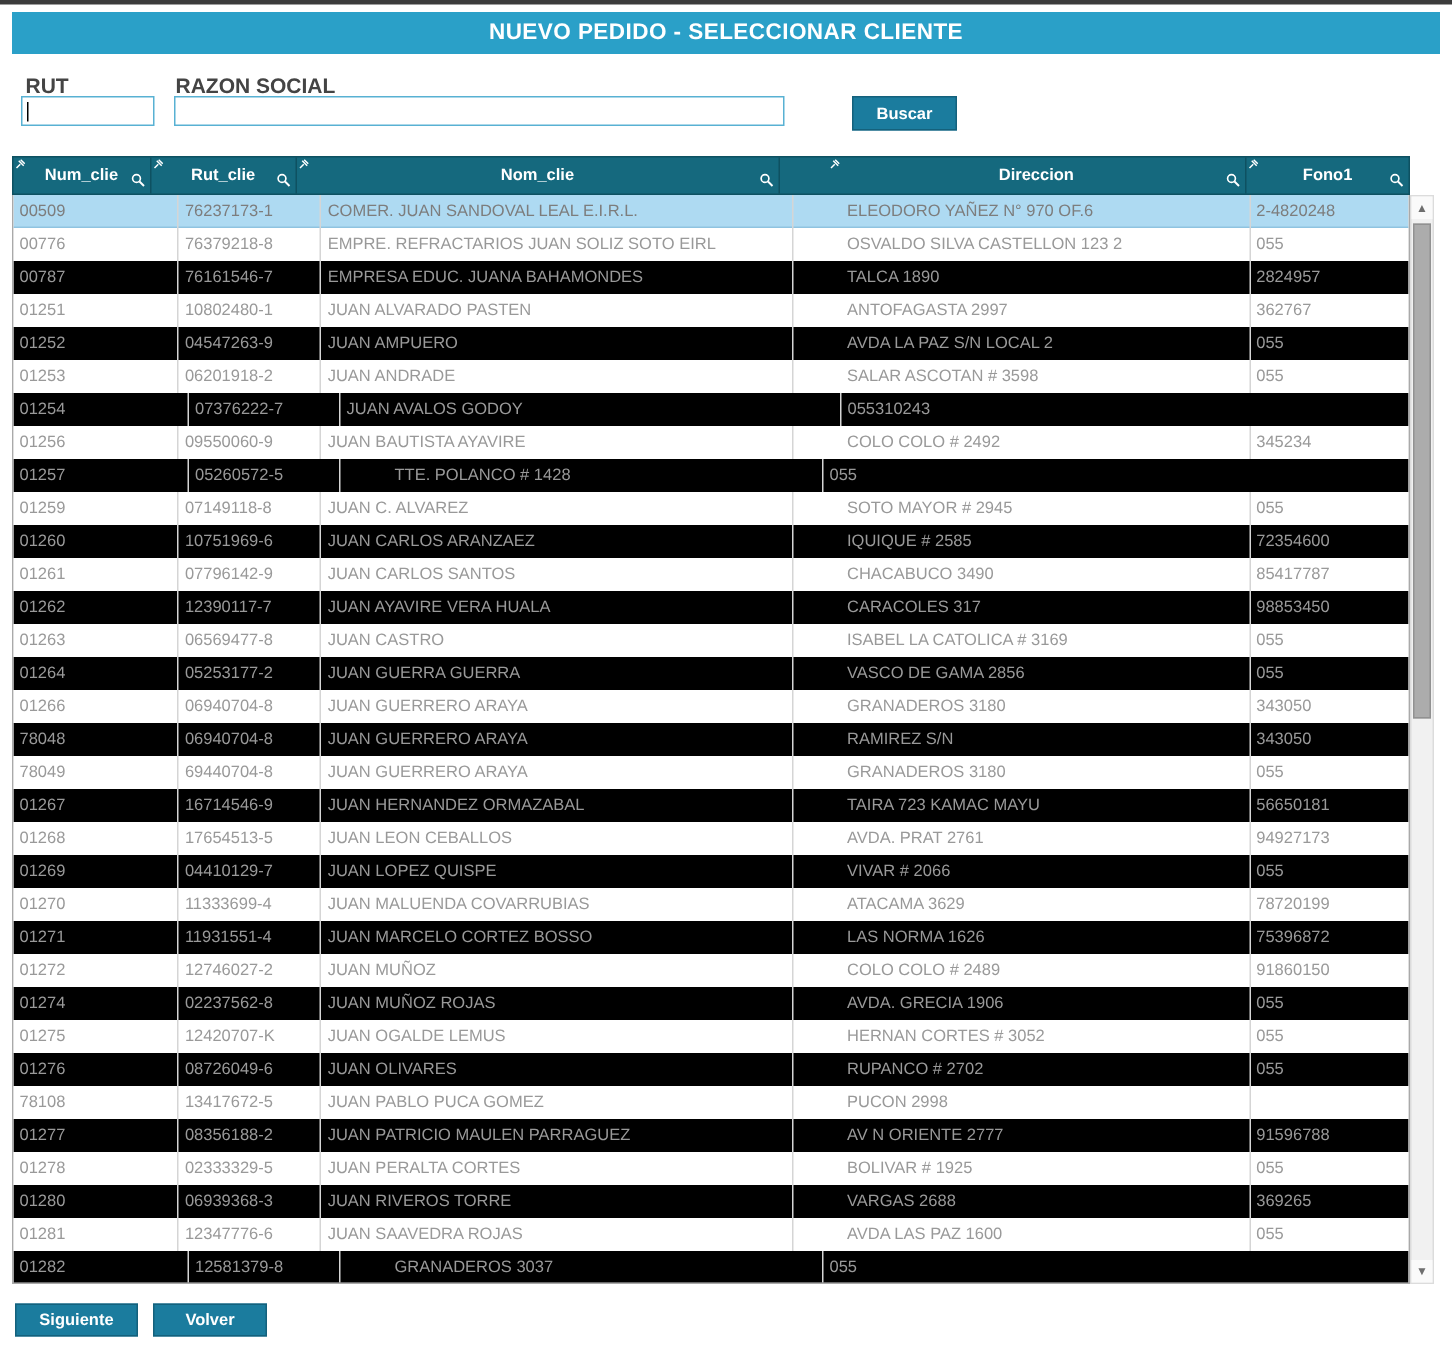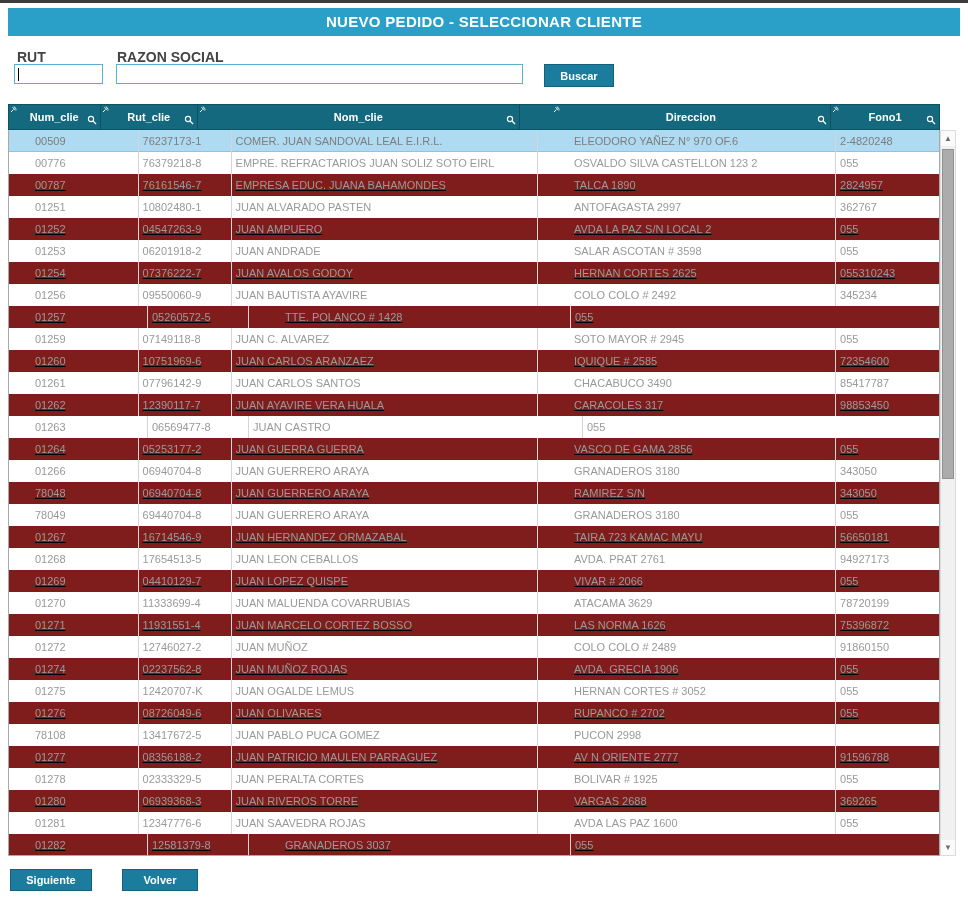--- a/index.html
+++ b/index.html
@@ -12,55 +12,55 @@
   .field-label{position:absolute;top:49px;font-size:14px;font-weight:bold;color:#444;}
   .lbl-rut{left:17px;}
   .lbl-razon{left:117px;}
   .tbox{position:absolute;top:64px;height:20px;border:1px solid #58b1d3;background:#fff;
         font-size:11px;color:#333;padding:0 3px;box-sizing:border-box;outline:none;}
   .in-rut{left:14px;width:89px;}
   .in-razon{left:116px;width:407px;}
   .caret{position:absolute;left:18px;top:68px;width:1px;height:13px;background:#000;}
   .btn{background:#1b7c9e;color:#fff;font-weight:bold;font-size:11px;border:1px solid #14617c;
        text-align:center;cursor:pointer;font-family:"Liberation Sans",sans-serif;}
-  .btn-buscar{position:absolute;left:544px;top:64px;width:70px;height:23px;}
+  .btn-buscar{position:absolute;left:568px;top:64px;width:70px;height:23px;}
   
   .grid{position:absolute;left:8px;top:104px;width:948px;height:752px;}
   .grid-header{position:absolute;left:0;top:0;width:932px;height:26px;background:#15697e;
                border:1px solid #0e5161;box-sizing:border-box;display:flex;}
   .hcell{position:relative;height:24px;color:#fff;font-size:11px;font-weight:bold;
          text-align:center;line-height:24px;border-right:1px solid #0e5161;box-sizing:border-box;
          cursor:pointer;}
   .hcell:last-child{border-right:none;}
   .pin{position:absolute;left:1px;top:1px;}
   .mag{position:absolute;right:3px;bottom:4px;}
   .c0{width:95px;}.c1{width:101px;}.c2{width:334px;}.c3{width:290px;margin-left:32px;}.c4{width:112px;}
   .grid-body{position:absolute;left:0;top:26px;width:932px;height:726px;
              border:1px solid #a9a9a9;border-top:none;box-sizing:border-box;overflow:hidden;
              background:#fff;}
   .grid-row{display:flex;width:930px;height:22px;background:#ffffff;cursor:pointer;}
-  .grid-row.stripe{background:#7f1d1d;text-decoration:underline;}
+  .grid-row.stripe{background:#000000;}
   .grid-row.selected{background:#aedaf2;border-bottom:1px solid #8fc3e0;box-sizing:border-box;}
   .cell{height:22px;line-height:22px;font-size:11px;color:#999;padding:0 0 0 4px;
         border-right:1px solid #d5d5d5;box-sizing:border-box;white-space:nowrap;overflow:hidden;}
   .grid-row.selected .cell{color:#7d7d7d;}
-  .cell.c0{width:117px;margin-left:22px;}.cell.c1{width:101px;}.cell.c2{width:334px;}.cell.c3{width:290px;}
+  .cell.c0{width:117px;}.cell.c1{width:101px;}.cell.c2{width:334px;}.cell.c3{width:290px;}
   .cell.c4{width:112px;border-right:none;}
   
   .scrollbar{position:absolute;left:932px;top:26px;width:16px;height:726px;background:#f1f1f1;
              border:1px solid #dcdcdc;box-sizing:border-box;}
   .sb-btn{position:absolute;left:0;width:14px;height:15px;background:#fafafa;color:#6e6e6e;
           font-size:8px;line-height:15px;text-align:center;cursor:pointer;}
   .sb-up{top:0;}
   .sb-down{bottom:0;}
   .sb-thumb{position:absolute;left:1px;top:18px;width:12px;height:330px;background:#acacac;
             border:1px solid #919191;box-sizing:border-box;cursor:grab;}
   
   .btn-siguiente{position:absolute;left:10px;top:869px;width:82px;height:22px;}
-  .btn-volver{position:absolute;left:102px;top:869px;width:76px;height:22px;margin-left:20px;}
+  .btn-volver{position:absolute;left:102px;top:869px;width:76px;height:22px;}
 </style>
 </head>
 <body>
 
 <div class="screen">
   <div class="top-edge"></div>
 
   <div class="titlebar">NUEVO PEDIDO - SELECCIONAR CLIENTE</div>
 
   <span class="field-label lbl-rut">RUT</span>
@@ -165,21 +165,20 @@
     <div class="cell c0">01253</div>
     <div class="cell c1">06201918-2</div>
     <div class="cell c2">JUAN ANDRADE</div>
     <div class="cell c3">SALAR ASCOTAN # 3598</div>
     <div class="cell c4">055</div>
   </div>
         <div class="grid-row stripe">
     <div class="cell c0">01254</div>
     <div class="cell c1">07376222-7</div>
     <div class="cell c2">JUAN AVALOS GODOY</div>
-    <div class="cell c3">HERNAN CORTES 2625</div>
     <div class="cell c4">055310243</div>
   </div>
         <div class="grid-row">
     <div class="cell c0">01256</div>
     <div class="cell c1">09550060-9</div>
     <div class="cell c2">JUAN BAUTISTA AYAVIRE</div>
     <div class="cell c3">COLO COLO # 2492</div>
     <div class="cell c4">345234</div>
   </div>
         <div class="grid-row stripe">
@@ -213,20 +212,21 @@
     <div class="cell c0">01262</div>
     <div class="cell c1">12390117-7</div>
     <div class="cell c2">JUAN AYAVIRE VERA HUALA</div>
     <div class="cell c3">CARACOLES 317</div>
     <div class="cell c4">98853450</div>
   </div>
         <div class="grid-row">
     <div class="cell c0">01263</div>
     <div class="cell c1">06569477-8</div>
     <div class="cell c2">JUAN CASTRO</div>
+    <div class="cell c3">ISABEL LA CATOLICA # 3169</div>
     <div class="cell c4">055</div>
   </div>
         <div class="grid-row stripe">
     <div class="cell c0">01264</div>
     <div class="cell c1">05253177-2</div>
     <div class="cell c2">JUAN GUERRA GUERRA</div>
     <div class="cell c3">VASCO DE GAMA 2856</div>
     <div class="cell c4">055</div>
   </div>
         <div class="grid-row">

